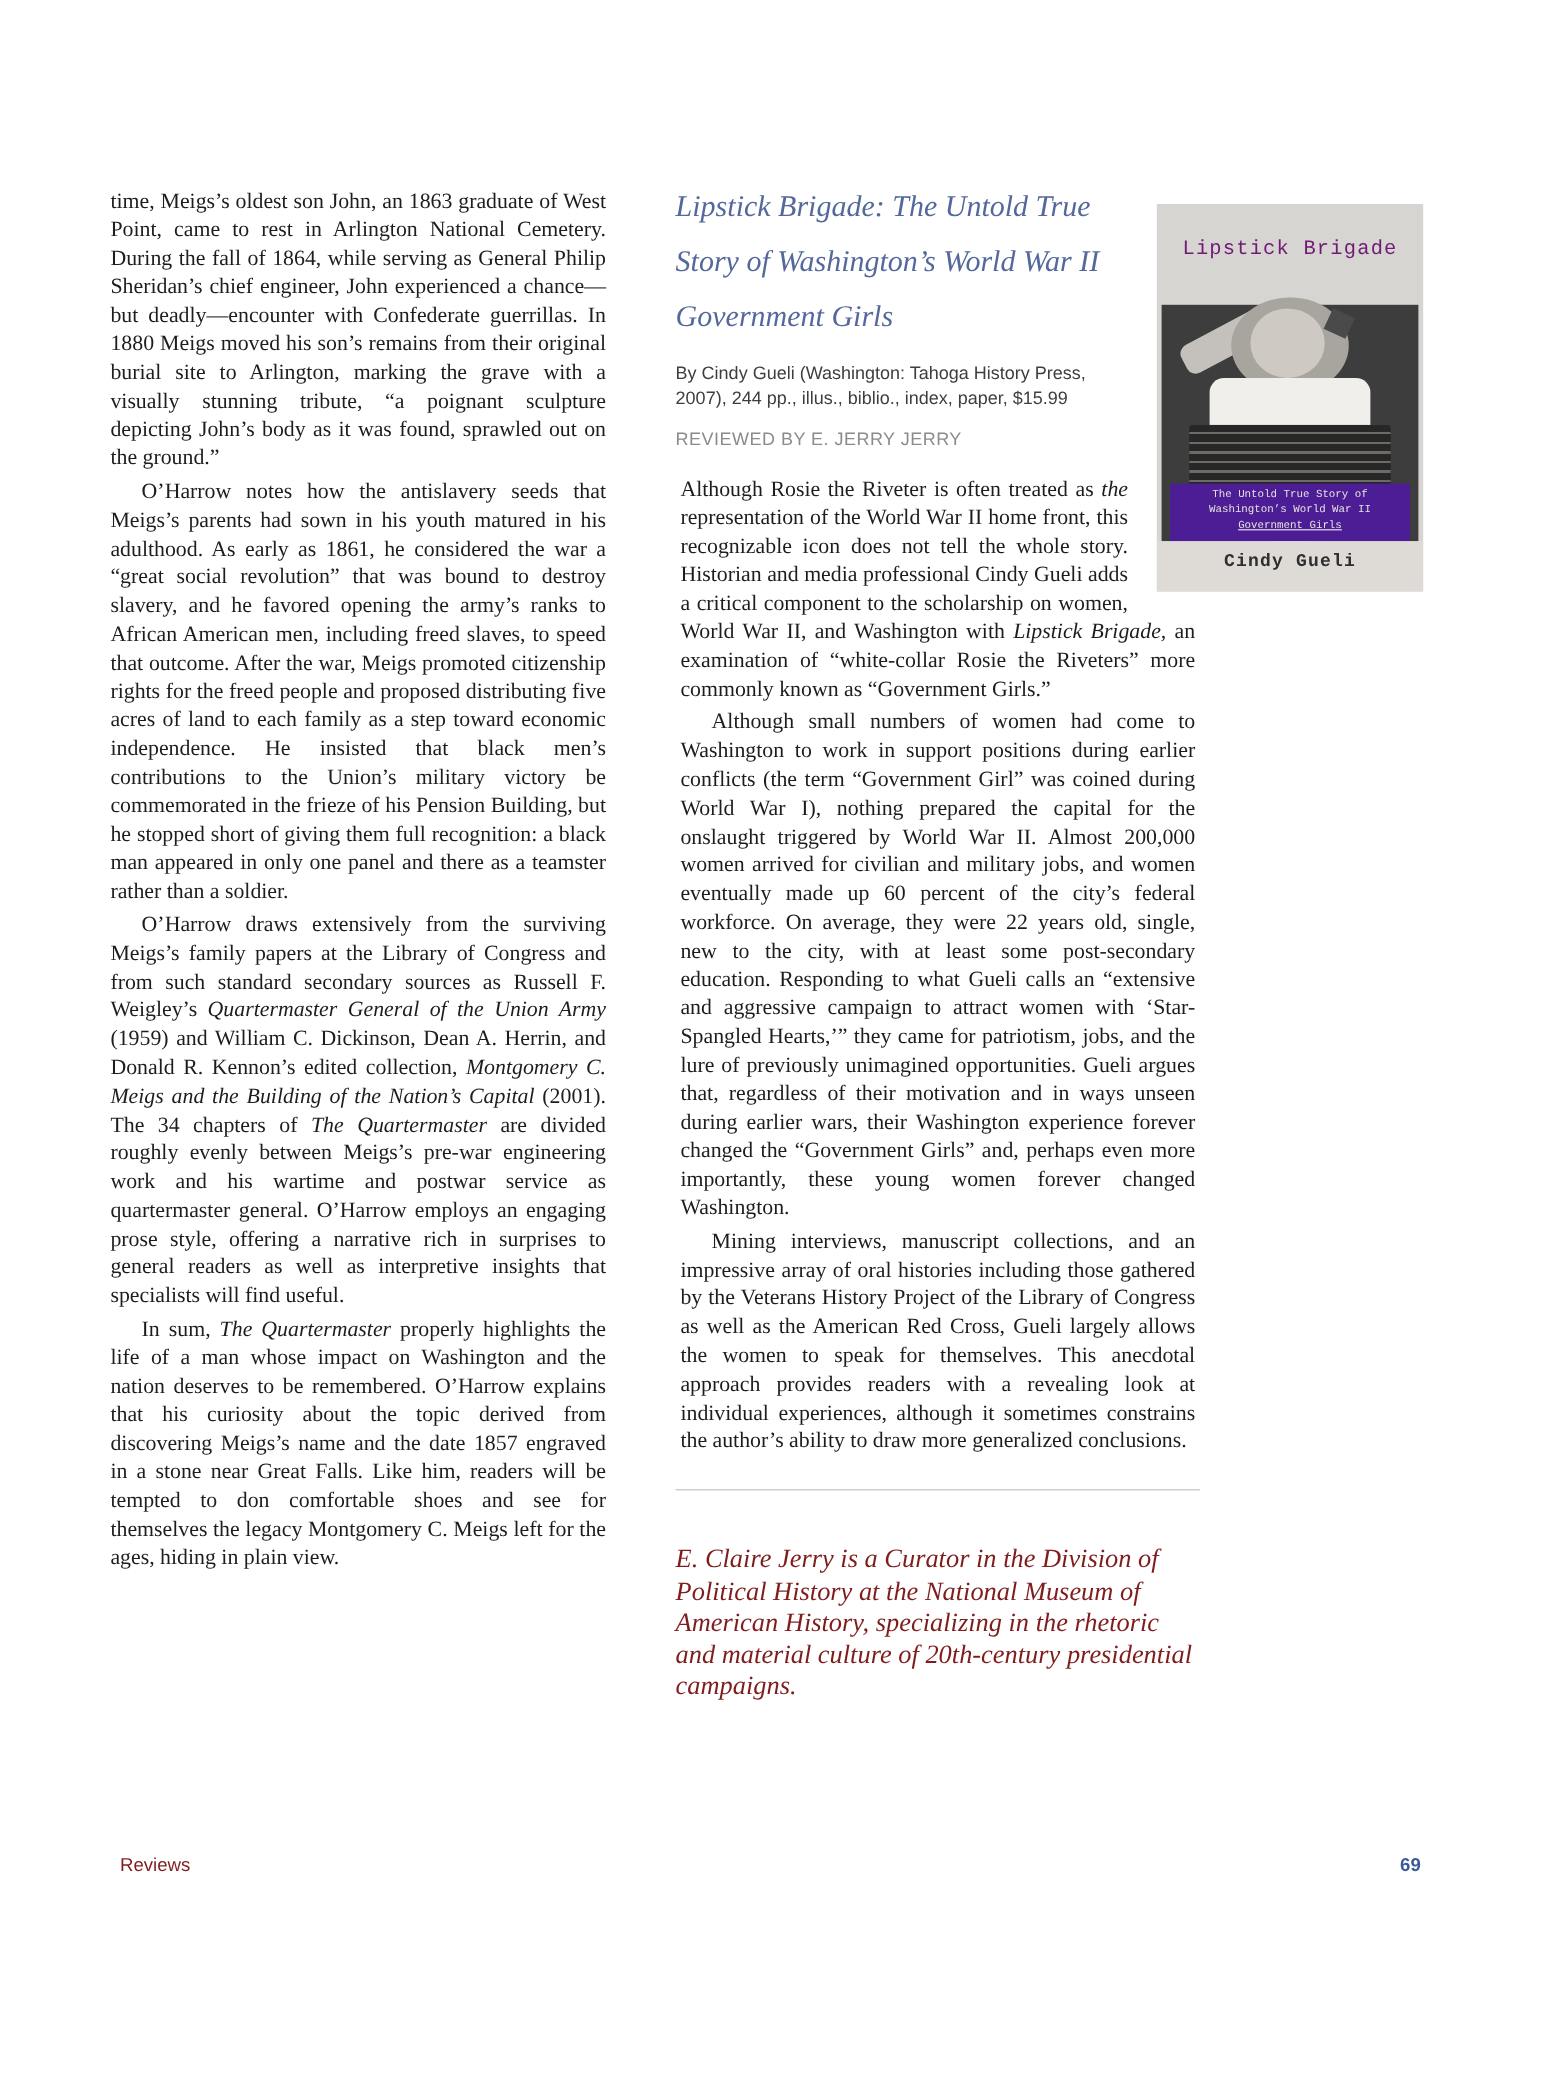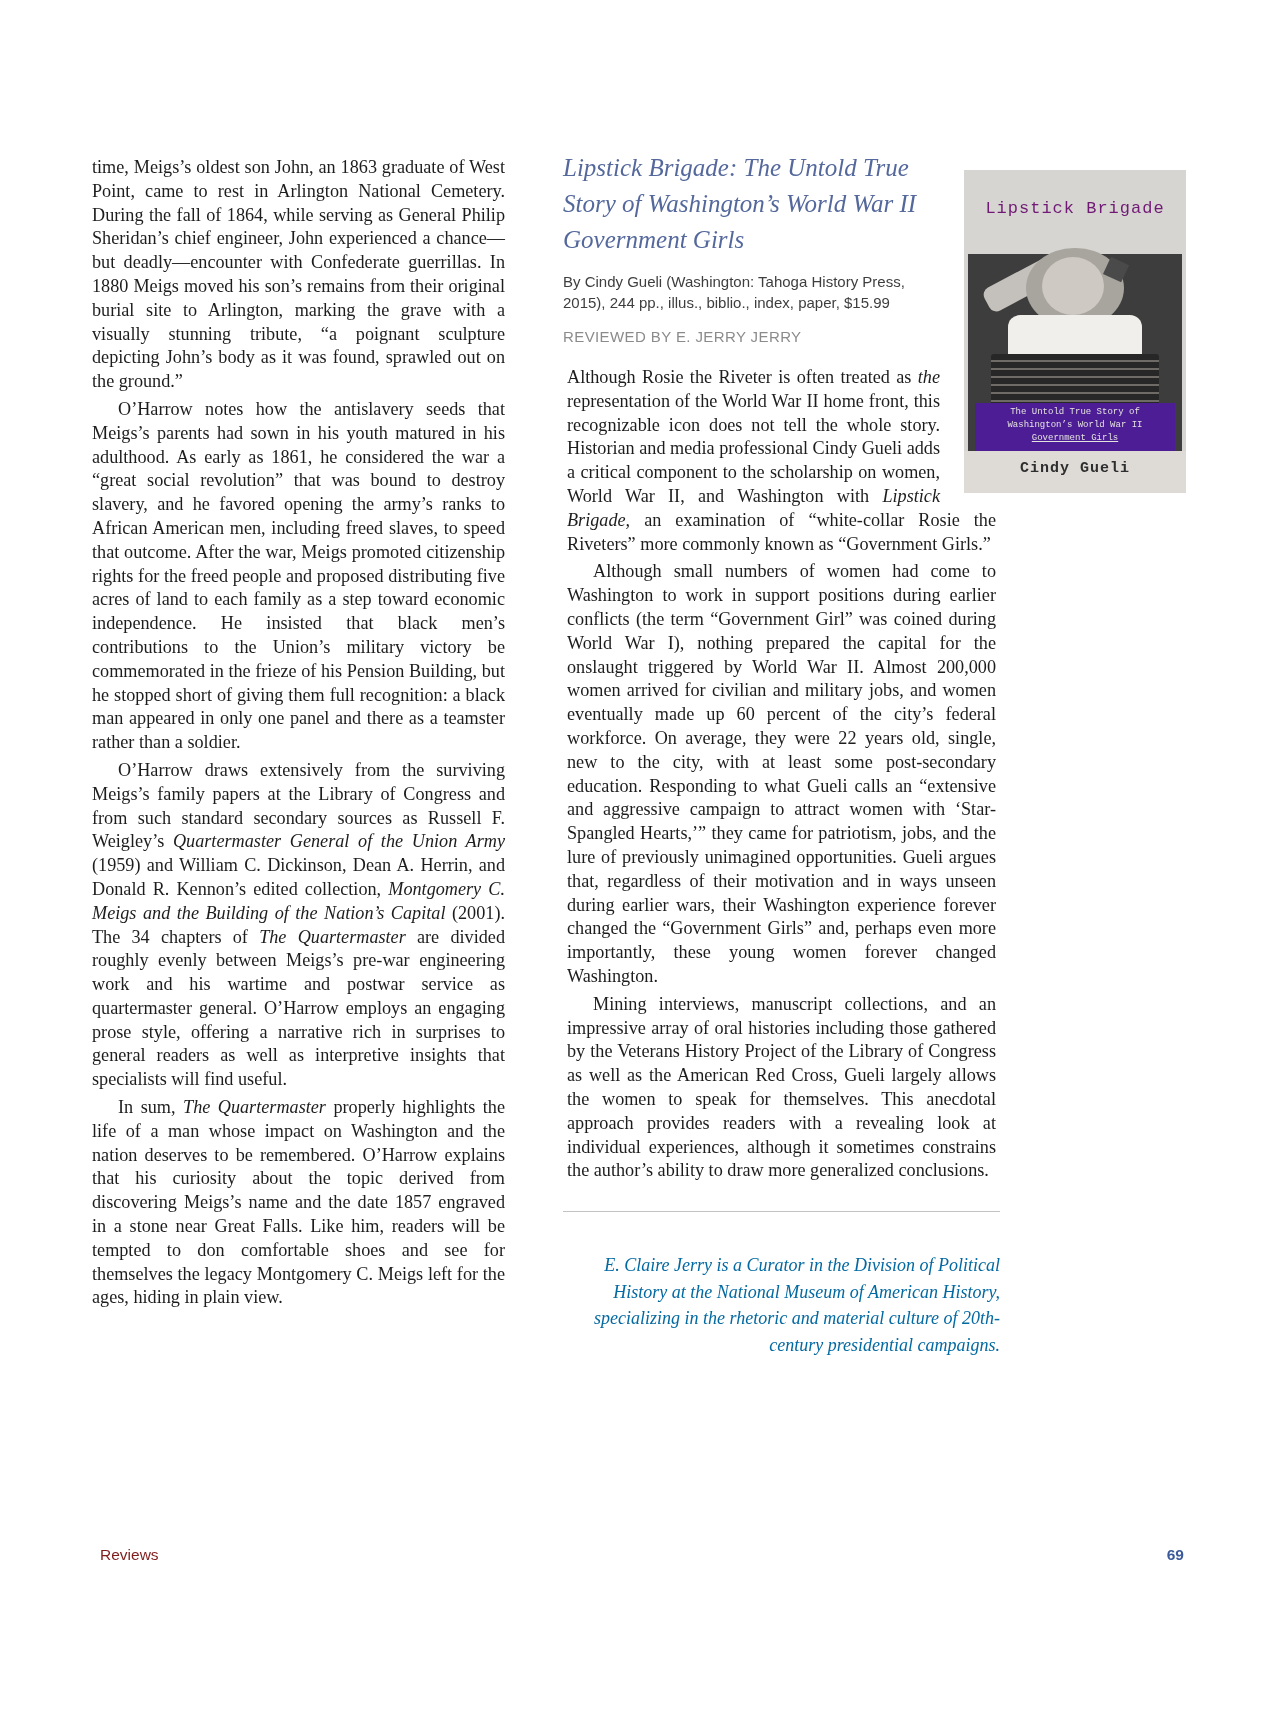--- a/index.html
+++ b/index.html
@@ -11,36 +11,36 @@
 
   
   .left-col{position:absolute;left:88px;top:152px;width:421px;}
   .right-col{position:absolute;left:563px;top:150px;width:437px;}
 
   .para{margin:4px;font-size:18.2px;line-height:23.8px;text-align:justify;color:#1d1d1d;}
   .para.indent{text-indent:26px;}
   .it{font-style:italic;}
 
   .review-title{
-    font-style:italic;font-weight:normal;font-size:25px;line-height:36px;
+    font-style:italic;font-weight:normal;font-size:25px;line-height:46px;
     color:#54689c;margin:0 0 13px 0;
   }
   .byline{
     font-family:"Liberation Sans",sans-serif;font-size:15px;line-height:21px;
     color:#3e3e3e;margin:0 0 15px 0;
   }
   .reviewer{
     font-family:"Liberation Sans",sans-serif;font-size:15px;line-height:18px;
     color:#8b8b8b;letter-spacing:.4px;margin:0 0 20px 0;
   }
 
   .cover-spacer{float:right;width:60px;height:350px;}
 
   .bio-block{margin-top:28px;border-top:1px solid #c3c3c3;padding-top:22px;}
-  .bio{font-style:italic;font-size:18px;line-height:26.5px;color:#0369a1;text-align:right;}
+  .bio{font-style:italic;font-size:22px;line-height:26.5px;color:#7f1d1d;text-align:left;}
 
   
   .footer-section{
     position:absolute;left:100px;top:1546px;
     font-family:"Liberation Sans",sans-serif;font-size:15.5px;color:#7f1d1d;
   }
   .footer-page{
     position:absolute;left:1138px;top:1546px;width:46px;text-align:right;
     font-family:"Liberation Sans",sans-serif;font-size:15.5px;font-weight:bold;color:#3a5a99;
   }
@@ -89,21 +89,21 @@
   <div class="left-col">
       <p class="para"><span>time, Meigs’s oldest son John, an 1863 graduate of West Point, came to rest in Arlington National Cemetery. During the fall of 1864, while serving as General Philip Sheridan’s chief engineer, John experienced a chance—but deadly—encounter with Confederate guerrillas. In 1880 Meigs moved his son’s remains from their original burial site to Arlington, marking the grave with a visually stunning tribute, “a poignant sculpture depicting John’s body as it was found, sprawled out on the ground.”</span></p>
       <p class="para indent"><span>O’Harrow notes how the antislavery seeds that Meigs’s parents had sown in his youth matured in his adulthood. As early as 1861, he considered the war a “great social revolution” that was bound to destroy slavery, and he favored opening the army’s ranks to African American men, including freed slaves, to speed that outcome. After the war, Meigs promoted citizenship rights for the freed people and proposed distributing five acres of land to each family as a step toward economic independence. He insisted that black men’s contributions to the Union’s military victory be commemorated in the frieze of his Pension Building, but he stopped short of giving them full recognition: a black man appeared in only one panel and there as a teamster rather than a soldier.</span></p>
       <p class="para indent"><span>O’Harrow draws extensively from the surviving Meigs’s family papers at the Library of Congress and from such standard secondary sources as Russell F. Weigley’s </span><span class="it">Quartermaster General of the Union Army</span><span> (1959) and William C. Dickinson, Dean A. Herrin, and Donald R. Kennon’s edited collection, </span><span class="it">Montgomery C. Meigs and the Building of the Nation’s Capital</span><span> (2001). The 34 chapters of </span><span class="it">The Quartermaster</span><span> are divided roughly evenly between Meigs’s pre-war engineering work and his wartime and postwar service as quartermaster general. O’Harrow employs an engaging prose style, offering a narrative rich in surprises to general readers as well as interpretive insights that specialists will find useful.</span></p>
       <p class="para indent"><span>In sum, </span><span class="it">The Quartermaster</span><span> properly highlights the life of a man whose impact on Washington and the nation deserves to be remembered. O’Harrow explains that his curiosity about the topic derived from discovering Meigs’s name and the date 1857 engraved in a stone near Great Falls. Like him, readers will be tempted to don comfortable shoes and see for themselves the legacy Montgomery C. Meigs left for the ages, hiding in plain view.</span></p>
     </div>
 
   <div class="right-col">
     <div class="cover-spacer"></div>
     <h2 class="review-title">Lipstick Brigade: The Untold True Story of Washington’s World War II Government Girls</h2>
-    <p class="byline">By Cindy Gueli (Washington: Tahoga History Press, 2015), 244 pp., illus., biblio., index, paper, $15.99</p>
+    <p class="byline">By Cindy Gueli (Washington: Tahoga History Press, 2007), 244 pp., illus., biblio., index, paper, $15.99</p>
     <p class="reviewer">REVIEWED BY E. JERRY JERRY</p>
     <div>
         <p class="para"><span>Although Rosie the Riveter is often treated as </span><span class="it">the</span><span> representation of the World War II home front, this recognizable icon does not tell the whole story. Historian and media professional Cindy Gueli adds a critical component to the scholarship on women, World War II, and Washington with </span><span class="it">Lipstick Brigade,</span><span> an examination of “white-collar Rosie the Riveters” more commonly known as “Government Girls.”</span></p>
         <p class="para indent"><span>Although small numbers of women had come to Washington to work in support positions during earlier conflicts (the term “Government Girl” was coined during World War I), nothing prepared the capital for the onslaught triggered by World War II. Almost 200,000 women arrived for civilian and military jobs, and women eventually made up 60 percent of the city’s federal workforce. On average, they were 22 years old, single, new to the city, with at least some post-secondary education. Responding to what Gueli calls an “extensive and aggressive campaign to attract women with ‘Star-Spangled Hearts,’” they came for patriotism, jobs, and the lure of previously unimagined opportunities. Gueli argues that, regardless of their motivation and in ways unseen during earlier wars, their Washington experience forever changed the “Government Girls” and, perhaps even more importantly, these young women forever changed Washington.</span></p>
         <p class="para indent"><span>Mining interviews, manuscript collections, and an impressive array of oral histories including those gathered by the Veterans History Project of the Library of Congress as well as the American Red Cross, Gueli largely allows the women to speak for themselves. This anecdotal approach provides readers with a revealing look at individual experiences, although it sometimes constrains the author’s ability to draw more generalized conclusions.</span></p>
       </div>
     <div class="bio-block">
       <p class="bio">E. Claire Jerry is a Curator in the Division of Political History at the National Museum of American History, specializing in the rhetoric and material culture of 20th-century presidential campaigns.</p>
     </div>
   </div>

